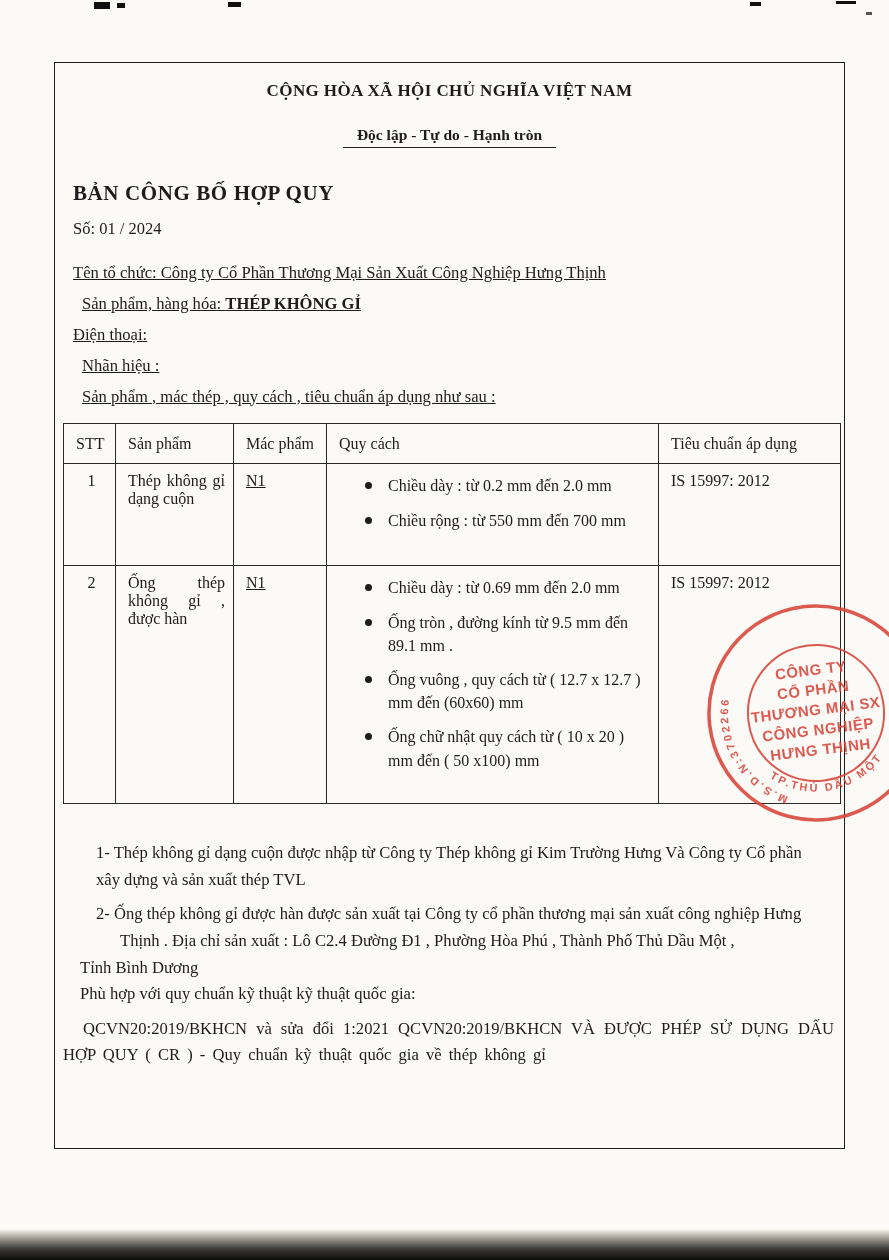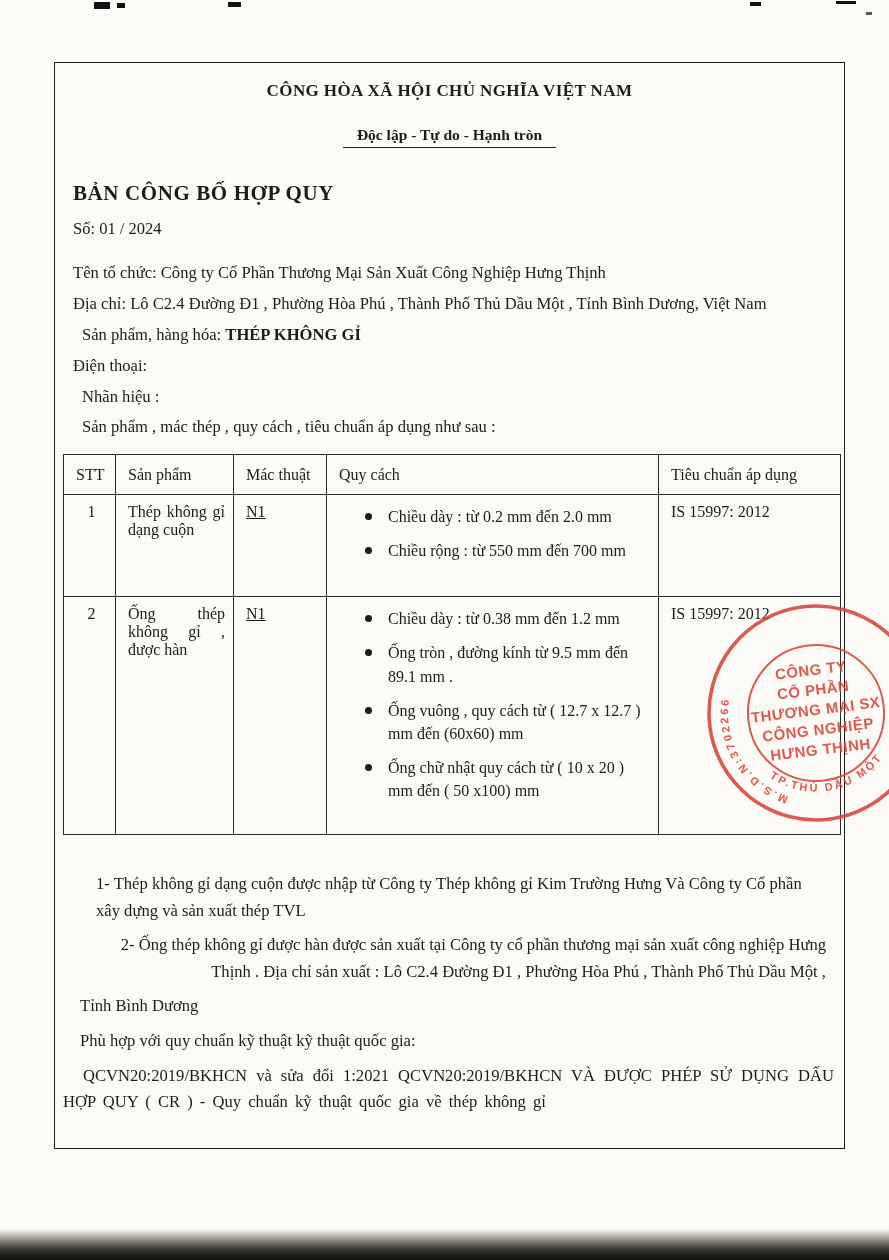--- a/index.html
+++ b/index.html
@@ -40,21 +40,21 @@
 
   .nat-header { text-align:center; margin-top:4px; }
   .nat-line1 { font-weight:bold; font-size:17px; letter-spacing:.4px; }
   .nat-line2 {
     display:inline-block; font-weight:bold; font-size:15.5px; margin-top:7px;
     border-bottom:1.6px solid #222; padding:0 14px 3px 14px;
   }
   .doc-title { text-align:left; font-weight:bold; font-size:21px; letter-spacing:.6px; margin-top:33px; }
   .doc-number { font-size:16.5px; margin-top:13px; }
 
-  .para { font-size:16.6px; line-height:1.68; margin-top:3px; }
+  .para { font-size:16.6px; line-height:1.68; margin-top:3px;text-decoration:underline; }
   .para.first { margin-top:20px; }
   .indent8 { padding-left:9px; }
   .bold { font-weight:bold; }
 
   
   table.products {
     border-collapse:collapse; table-layout:fixed;
     margin-top:13px; margin-left:-10px;
     width:777px;
     font-size:16px;
@@ -78,22 +78,22 @@
   .spec-item { display:flex; margin:2px 0 11px 26px; }
   .spec-dot {
     width:7px; height:7px; border-radius:50%; background:#1c1c1c;
     flex-shrink:0; margin:8px 16px 0 0;
   }
   .spec-text { flex:1; line-height:1.45; }
 
   
   .notes { margin-top:36px; font-size:16.6px; line-height:1.6; }
   .note { padding-left:23px; margin-top:8px; }
-  .note.hang { padding-left:47px; text-indent:-24px;text-align:right; }
-  .note-plain { padding-left:7px; margin-top:8px; }
+  .note.hang { padding-left:47px; text-indent:-24px; }
+  .note-plain { padding-left:7px; }
   .final-para {
     margin-top:8px; margin-left:-10px; margin-right:-8px;
     text-align:justify; text-align-last:left;
     text-indent:20px; word-spacing:3px;
   }
 
   
   .stamp {
     position:absolute; left:700px; top:597px; width:232px; height:232px;
     transform:rotate(-7deg);
@@ -110,47 +110,46 @@
 <div class="artifact a1"></div>
 <div class="artifact a2"></div>
 <div class="artifact a3"></div>
 <div class="artifact a4"></div>
 <div class="artifact a5"></div>
 <div class="artifact a6"></div>
 
 <div class="frame">
 
   <div class="nat-header">
-    <div class="nat-line1">CÔNG HÒA XÃ HỘI CHỦ NGHĨA VIỆT NAM</div><br>
+    <div class="nat-line1">CỘNG HÒA XÃ HỘI CHỦ NGHĨA VIỆT NAM</div><br>
     <span class="nat-line2">Độc lập - Tự do - Hạnh tròn</span>
   </div>
 
   <div class="doc-title">BẢN CÔNG BỐ HỢP QUY</div>
   <div class="doc-number">Số: 01 / 2024</div>
 
   <div class="para first">Tên tổ chức: Công ty Cổ Phần Thương Mại Sản Xuất Công Nghiệp Hưng Thịnh</div>
-  <div class="para">Địa chỉ: Lô C2.4 Đường Đ1 , Phường Hòa Phú , Thành Phố Thủ Dầu Một , Tỉnh Bình Dương, Việt Nam</div>
   <div class="para indent8"><span>Sản phẩm, hàng hóa: </span><span class="bold">THÉP KHÔNG GỈ</span></div>
   <div class="para">Điện thoại:</div>
   <div class="para indent8">Nhãn hiệu :</div>
   <div class="para indent8">Sản phẩm , mác thép , quy cách , tiêu chuẩn áp dụng như sau :</div>
 
   <table class="products">
     <colgroup>
       <col style="width:52px">
         <col style="width:118px">
         <col style="width:93px">
         <col style="width:332px">
         <col style="width:182px">
     </colgroup>
     <thead>
       <tr>
         <th class="c-stt">STT</th>
         <th>Sản phẩm</th>
-        <th>Mác thuật</th>
+        <th>Mác phẩm</th>
         <th>Quy cách</th>
         <th>Tiêu chuẩn áp dụng</th>
       </tr>
     </thead>
     <tbody>
       <tr class="row1">
         <td class="c-stt">1</td>
         <td class="c-prod">Thép không gỉ dạng cuộn</td>
         <td class="c-grade">N1</td>
         <td class="c-specs">
@@ -165,21 +164,21 @@
         </td>
         <td>IS 15997: 2012</td>
       </tr>
       <tr class="row2">
         <td class="c-stt">2</td>
         <td class="c-prod">Ống thép không gỉ , được hàn</td>
         <td class="c-grade">N1</td>
         <td class="c-specs">
           <div class="spec-item">
               <span class="spec-dot"></span>
-              <span class="spec-text">Chiều dày : từ 0.38 mm đến 1.2 mm</span>
+              <span class="spec-text">Chiều dày : từ 0.69 mm đến 2.0 mm</span>
             </div>
           <div class="spec-item">
               <span class="spec-dot"></span>
               <span class="spec-text">Ống tròn , đường kính từ 9.5 mm đến 89.1 mm .</span>
             </div>
           <div class="spec-item">
               <span class="spec-dot"></span>
               <span class="spec-text">Ống vuông , quy cách từ ( 12.7 x 12.7 ) mm đến (60x60) mm</span>
             </div>
           <div class="spec-item">

